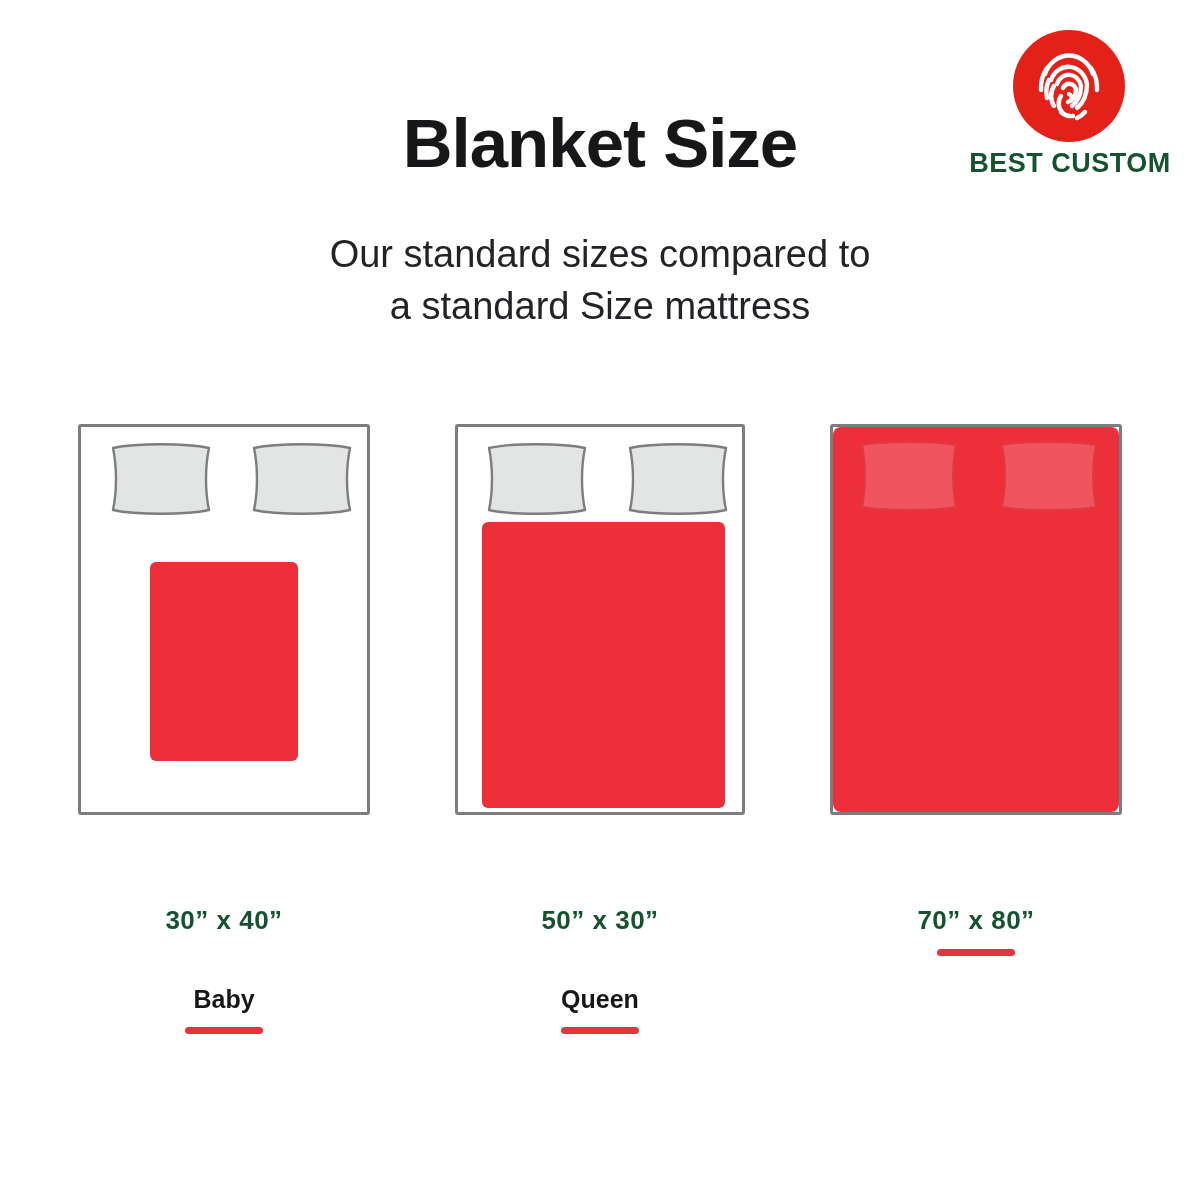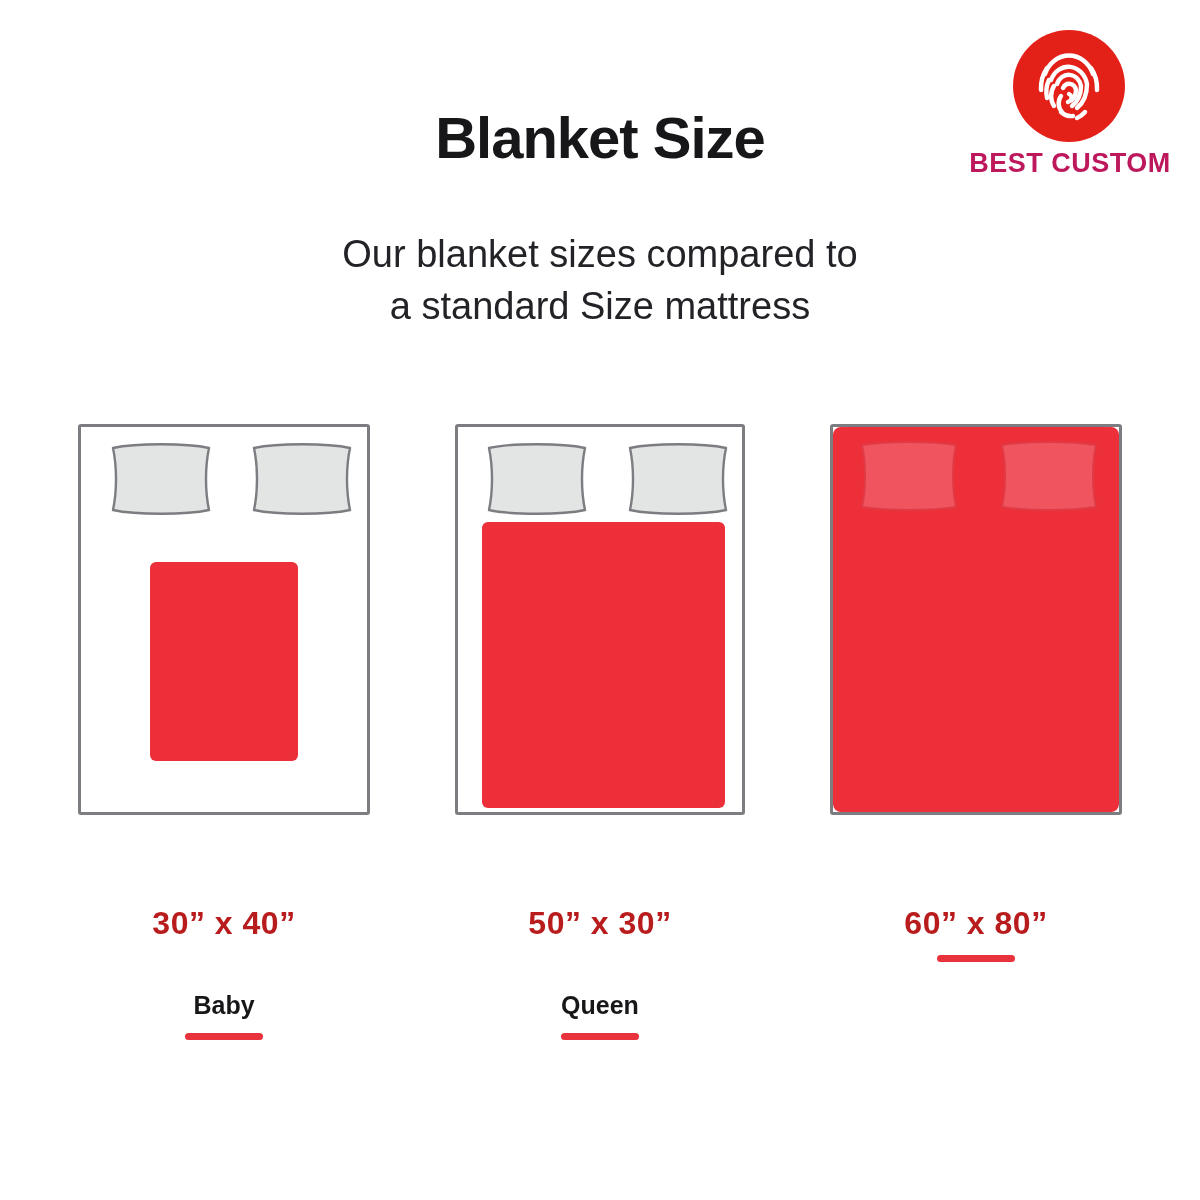--- a/index.html
+++ b/index.html
@@ -35,35 +35,35 @@
     border-radius: 50%;
     background: #E32119;
   }
   .brand-mark svg { display: block; }
   .brand-name {
     position: absolute;
     left: 0;
     top: 126px;
     width: 220px;
     text-align: center;
-    color: #be185d;
+    color: #14532d;
     font-size: 27px;
     font-weight: bold;
     letter-spacing: 0.5px;
     font-family: "Liberation Sans", sans-serif;
   }
 
   
   .title {
     position: absolute;
     left: 0;
     top: 104px;
     width: 1200px;
     text-align: center;
-    font-size: 58px;
+    font-size: 69px;
     font-weight: bold;
     color: #17171a;
     letter-spacing: -1px;
     font-family: "Liberation Sans", sans-serif;
   }
   .subtitle {
     position: absolute;
     left: 0;
     top: 228px;
     width: 1200px;
@@ -102,23 +102,23 @@
   .blanket.full {
     border-radius: 8px;
   }
 
   
   .caption {
     position: absolute;
     text-align: center;
   }
   .caption .dim {
-    font-size: 32px;
-    font-weight: bold;
-    color: #b91c1c;
+    font-size: 26px;
+    font-weight: bold;
+    color: #14532d;
     letter-spacing: 0.5px;
     white-space: nowrap;
     font-family: "Liberation Sans", sans-serif;
   }
   .caption .name {
     margin-top: 49px;
     font-size: 25px;
     font-weight: bold;
     color: #17171a;
     font-family: "Liberation Sans", sans-serif;
@@ -154,21 +154,21 @@
           <path d="M72 82 a22 24 0 0 1 -8 6"></path>
         </g>
       </svg>
     </div>
     <div class="brand-name">BEST CUSTOM</div>
   </div>
 
   <div class="title">Blanket Size</div>
 
   <div class="subtitle">
-    <span>Our blanket sizes compared to</span>
+    <span>Our standard sizes compared to</span>
     <span>a standard Size mattress</span>
   </div>
 
   <div class="bed" style="left:78px; top:424px; width:292px; height:391px;">
     <div class="bed-inner">
       <div class="pillow" style="left:25px; top:15px; width:110px; height:74px;">
         <svg viewBox="0 0 110 74" preserveAspectRatio="none" aria-hidden="true">
           <path d="M7,6 C30,1 80,1 103,6 C99,25 99,49 103,68 C80,73 30,73 7,68 C11,49 11,25 7,6 Z" fill="#E3E4E4" stroke="#7b7d80" stroke-width="2.4" stroke-linejoin="round"></path>
         </svg>
       </div>
@@ -219,17 +219,17 @@
     <div class="rule"></div>
   </div>
 
   <div class="caption" style="left:450px; top:905px; width:300px;">
     <div class="dim">50” x 30”</div>
     <div class="name">Queen</div>
     <div class="rule"></div>
   </div>
 
   <div class="caption" style="left:826px; top:905px; width:300px;">
-    <div class="dim">60” x 80”</div>
+    <div class="dim">70” x 80”</div>
     <div class="rule"></div>
   </div>
 
 </div>
 
 </body></html>

